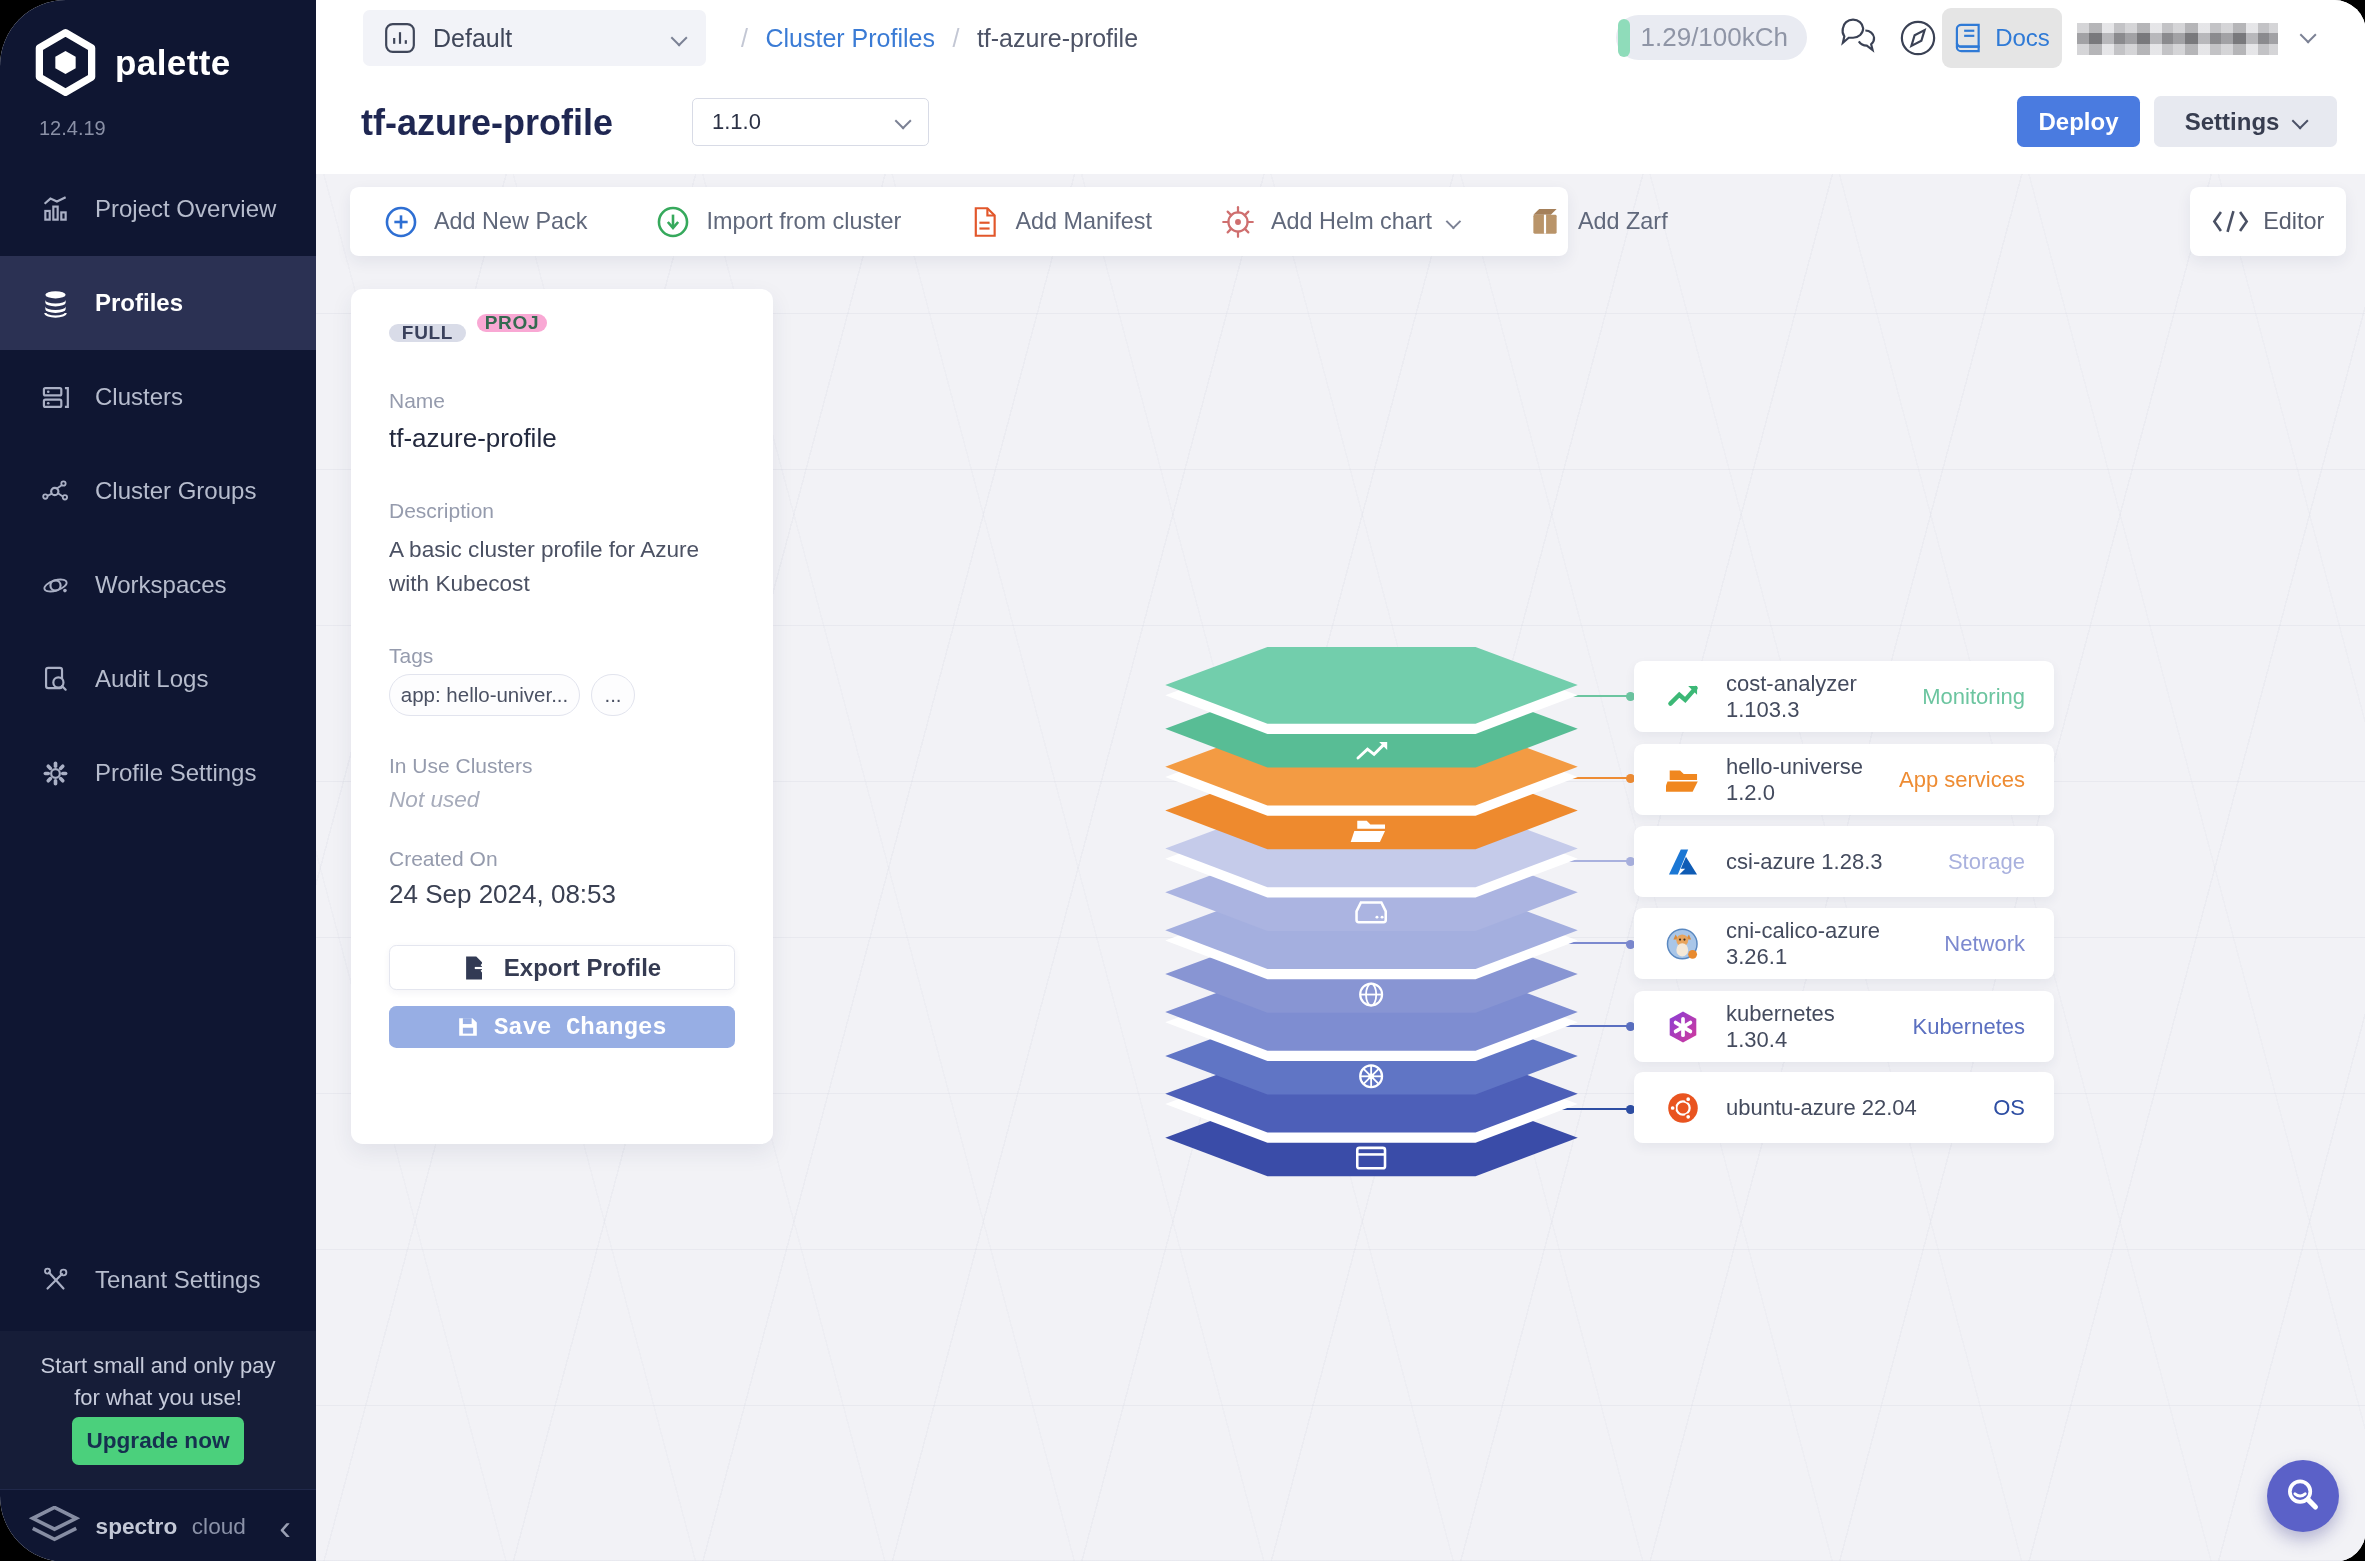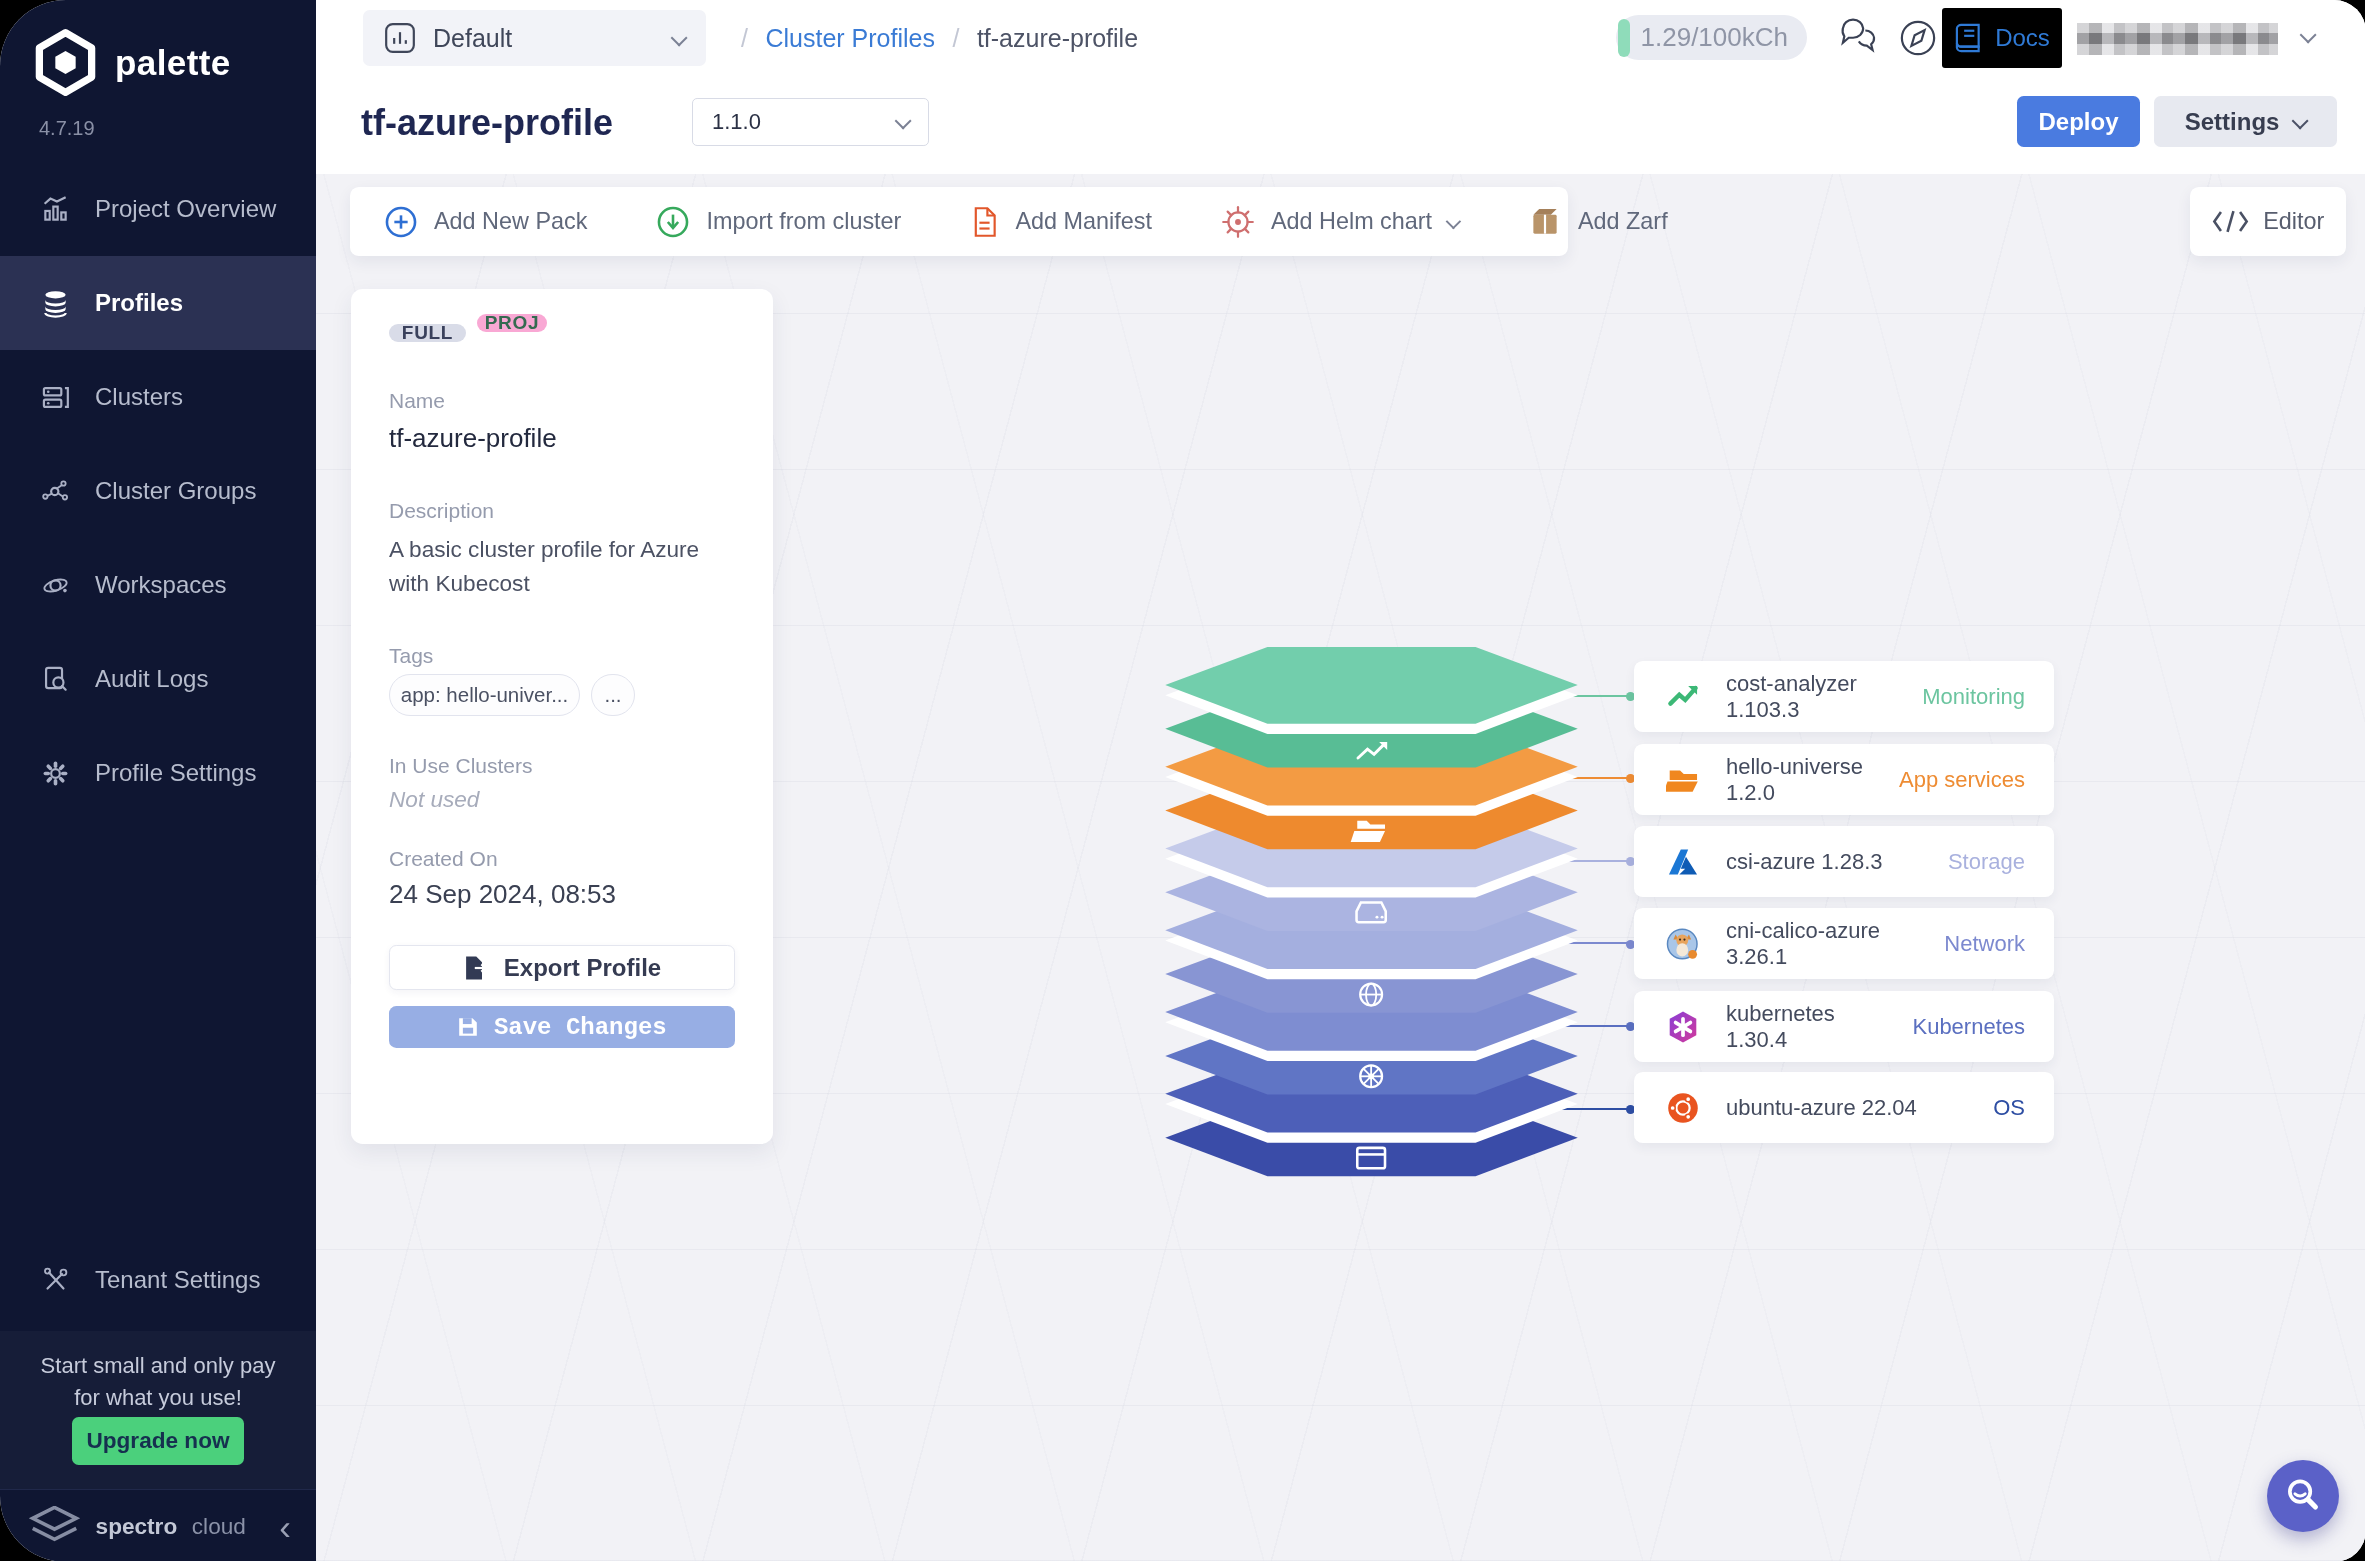--- a/index.html
+++ b/index.html
@@ -30,21 +30,21 @@
     display:flex;align-items:center;gap:17.5px;padding:0 20.5px;box-sizing:border-box;cursor:pointer;}
   .proj-select .lbl{font-size:25px;color:#3f4659;flex:1;}
   .crumbs{position:absolute;left:425px;top:0;height:77px;display:flex;align-items:center;gap:17.5px;font-size:25px;}
   .crumb-sep{color:#c3c7d4;}
   .crumb-link{color:#3a7bd5;cursor:pointer;}
   .crumb-cur{color:#4d5366;font-weight:500;}
   .usage-pill{position:absolute;left:1300px;top:15.3px;width:191px;height:45px;background:#e9ebf2;border-radius:730px;}
   .usage-pill .spark{position:absolute;left:2.2px;top:3.7px;width:11.7px;height:38px;border-radius:7.3px;background:#8fdcba;}
   .usage-pill .txt{position:absolute;right:19px;top:0;line-height:45px;font-size:26px;color:#8f95a6;}
   .icon-btn{position:absolute;top:16px;cursor:pointer;}
-  .docs-btn{position:absolute;left:1626px;top:8px;width:120px;height:60px;background:#000000;border-radius:3px;
+  .docs-btn{position:absolute;left:1626px;top:8px;width:120px;height:60px;background:#e5e5e5;border-radius:9px;
     display:flex;align-items:center;justify-content:center;gap:12px;cursor:pointer;}
   .docs-btn span{color:#2f7ad6;font-size:24px;font-weight:500;}
   .redacted{position:absolute;left:1761px;top:22.6px;width:201px;height:32px;
     background:repeating-linear-gradient(90deg,#bebec2 0 11.7px,#8e8e92 11.7px 25px,#d8d8dc 25px 37px,#a3a3a7 37px 48px),
                repeating-linear-gradient(0deg,rgba(255,255,255,.35) 0 11px,rgba(0,0,0,.15) 11px 22px);
     background-blend-mode:overlay;}
   .chev{display:inline-block;width:10.2px;height:10.2px;border-right:2.2px solid #7b8194;border-bottom:2.2px solid #7b8194;transform:rotate(45deg);}
   .user-chev{position:absolute;left:1986px;top:29px;}
   
   .titlebar{position:absolute;left:316px;top:77px;width:2049px;height:97px;background:#fff;}
@@ -103,21 +103,21 @@
 <div class="app">
 
   <aside class="sidebar">
     <div class="logo-row">
       <svg width="61" height="67" viewBox="0 0 84 92">
         <polygon points="42,5 78,26 78,66 42,87 6,66 6,26" fill="none" stroke="#fff" stroke-width="10" stroke-linejoin="round"></polygon>
         <polygon points="42,30 56,38 56,54 42,62 28,54 28,38" fill="#fff"></polygon>
       </svg>
       <span class="brand">palette</span>
     </div>
-    <div class="version">4.7.19</div>
+    <div class="version">12.4.19</div>
 
     <nav class="nav">
       <div class="nav-item">
         <svg width="29" height="29" viewBox="0 0 40 40">
           <polyline points="5,12 13,5 22,9 34,3" fill="none" stroke="#aab0c5" stroke-width="3"></polyline>
           <rect x="6" y="22" width="6" height="12" fill="none" stroke="#aab0c5" stroke-width="3"></rect>
           <rect x="17" y="16" width="6" height="18" fill="none" stroke="#aab0c5" stroke-width="3"></rect>
           <rect x="28" y="24" width="6" height="10" fill="none" stroke="#aab0c5" stroke-width="3"></rect>
         </svg>
         <span>Project Overview</span>

